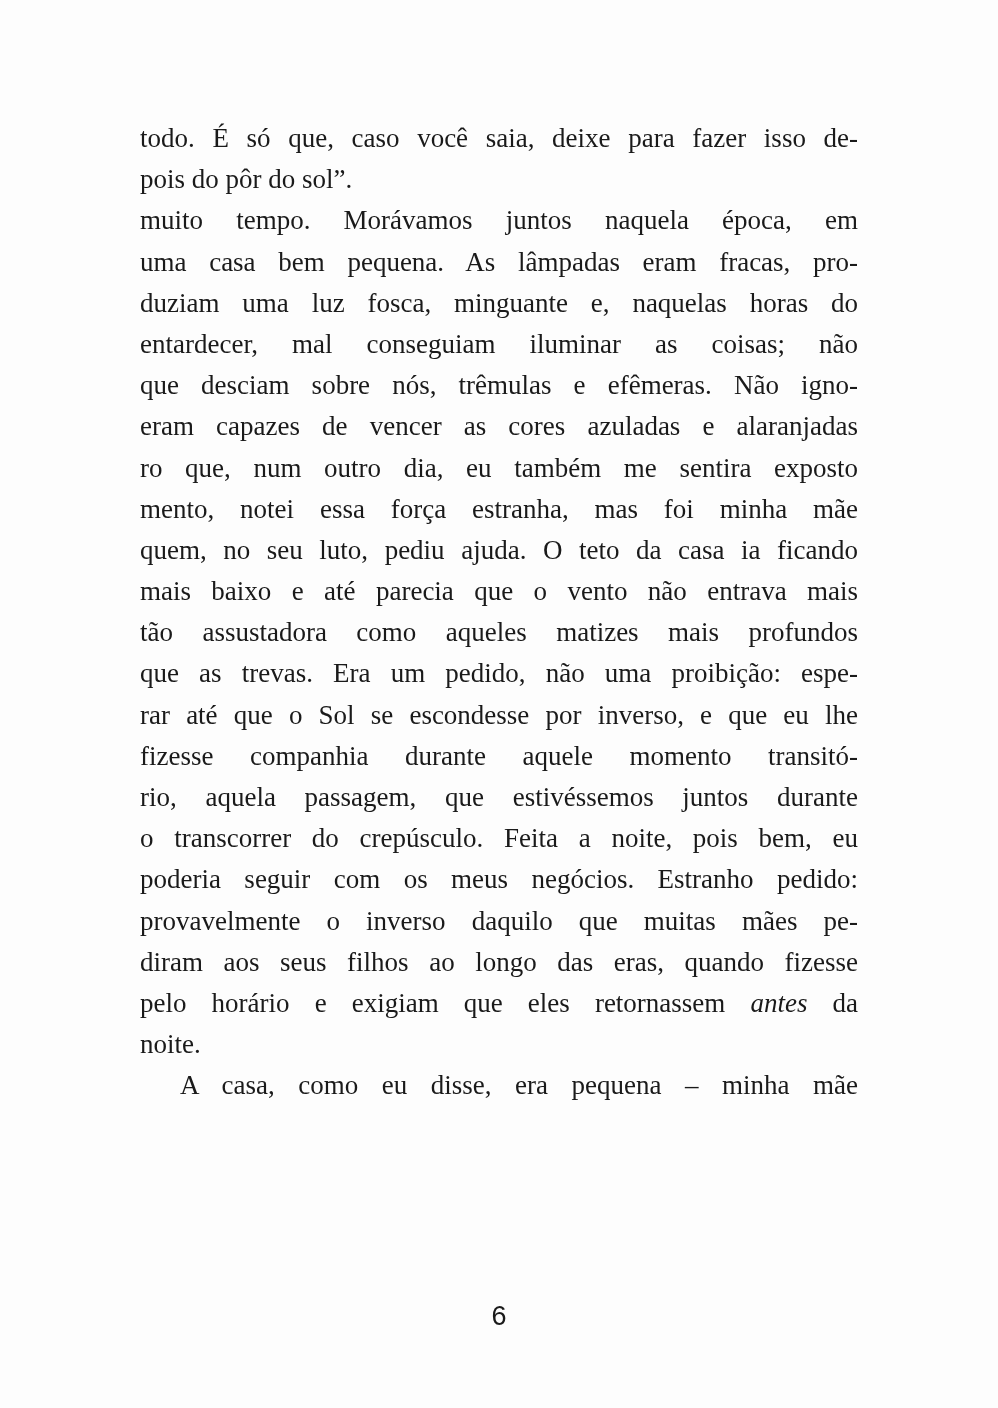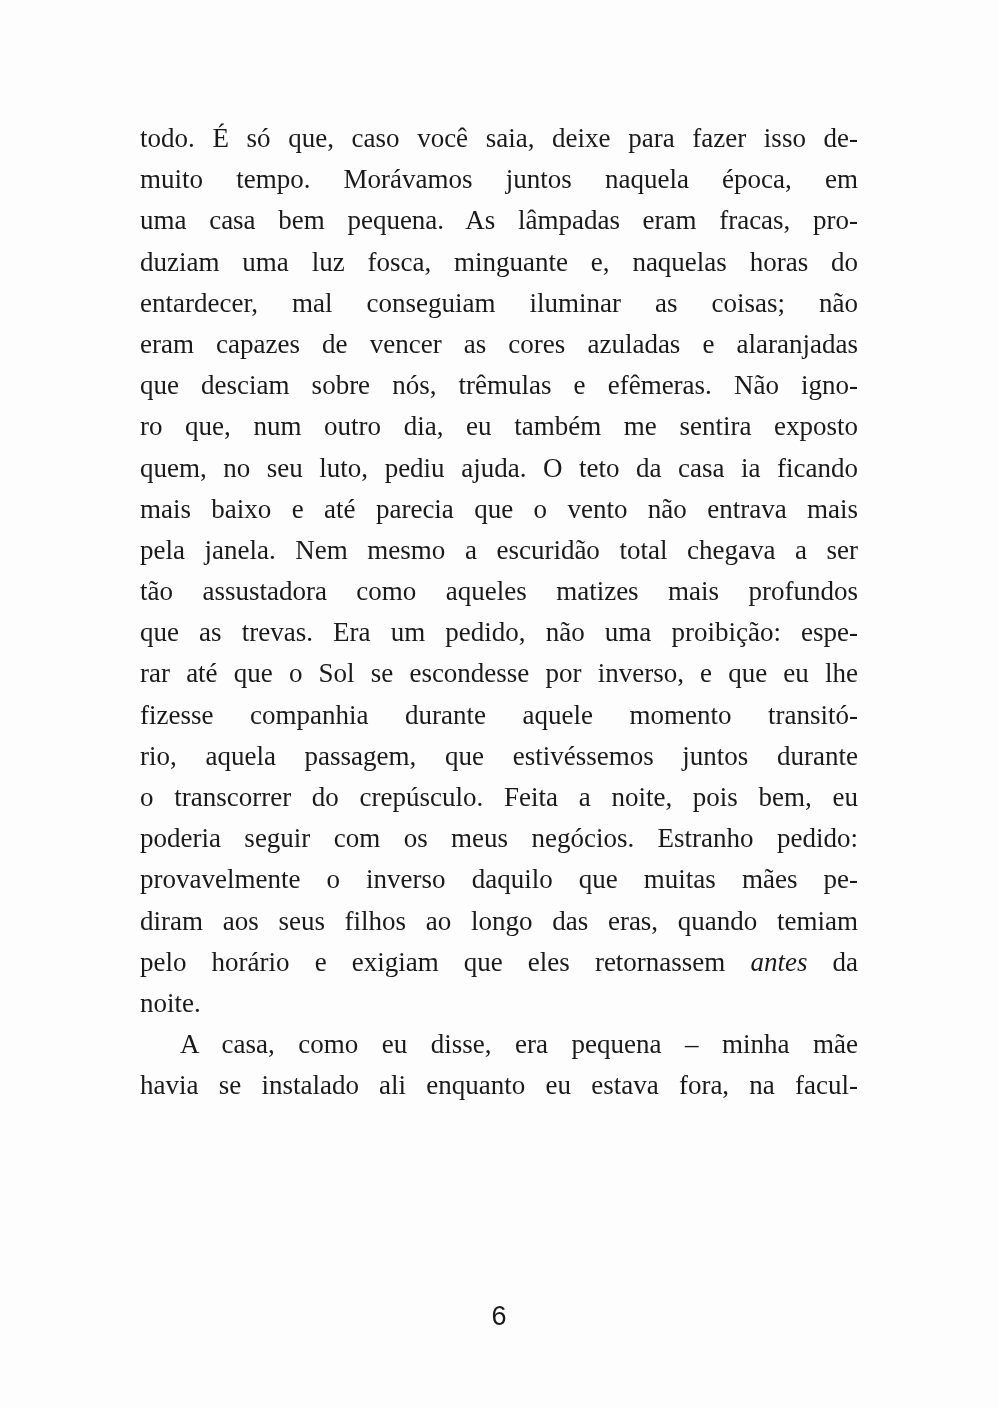--- a/index.html
+++ b/index.html
@@ -62,40 +62,40 @@
     color: #1a1a1a;
     display: inline-block;
   }
 </style>
 </head>
 <body>
 
 <div class="page">
   <div class="text-block">
       <div class="line"><span>todo. É só que, caso você saia, deixe para fazer isso de-</span></div>
+      <div class="line no-just"><span>pois do pôr do sol”.</span></div>
       <div class="line"><span>muito tempo. Morávamos juntos naquela época, em</span></div>
       <div class="line"><span>uma casa bem pequena. As lâmpadas eram fracas, pro-</span></div>
       <div class="line"><span>duziam uma luz fosca, minguante e, naquelas horas do</span></div>
       <div class="line"><span>entardecer, mal conseguiam iluminar as coisas; não</span></div>
+      <div class="line"><span>que desciam sobre nós, trêmulas e efêmeras. Não igno-</span></div>
       <div class="line"><span>eram capazes de vencer as cores azuladas e alaranjadas</span></div>
-      <div class="line"><span>que desciam sobre nós, trêmulas e efêmeras. Não igno-</span></div>
       <div class="line"><span>ro que, num outro dia, eu também me sentira exposto</span></div>
+      <div class="line"><span>mento, notei essa força estranha, mas foi minha mãe</span></div>
       <div class="line"><span>quem, no seu luto, pediu ajuda. O teto da casa ia ficando</span></div>
       <div class="line"><span>mais baixo e até parecia que o vento não entrava mais</span></div>
-      <div class="line"><span>pela janela. Nem mesmo a escuridão total chegava a ser</span></div>
       <div class="line"><span>tão assustadora como aqueles matizes mais profundos</span></div>
       <div class="line"><span>que as trevas. Era um pedido, não uma proibição: espe-</span></div>
       <div class="line"><span>rar até que o Sol se escondesse por inverso, e que eu lhe</span></div>
       <div class="line"><span>fizesse companhia durante aquele momento transitó-</span></div>
       <div class="line"><span>rio, aquela passagem, que estivéssemos juntos durante</span></div>
       <div class="line"><span>o transcorrer do crepúsculo. Feita a noite, pois bem, eu</span></div>
       <div class="line"><span>poderia seguir com os meus negócios. Estranho pedido:</span></div>
       <div class="line"><span>provavelmente o inverso daquilo que muitas mães pe-</span></div>
-      <div class="line"><span>diram aos seus filhos ao longo das eras, quando temiam</span></div>
+      <div class="line"><span>diram aos seus filhos ao longo das eras, quando fizesse</span></div>
       <div class="line"><span>pelo horário e exigiam que eles retornassem </span><em>antes</em><span> da</span></div>
       <div class="line no-just"><span>noite.</span></div>
       <div class="line indent"><span>A casa, como eu disse, era pequena – minha mãe</span></div>
-      <div class="line"><span>havia se instalado ali enquanto eu estava fora, na facul-</span></div>
     </div>
   <div class="footer">
     <span class="page-number">6</span>
   </div>
 </div>
 
 </body></html>

